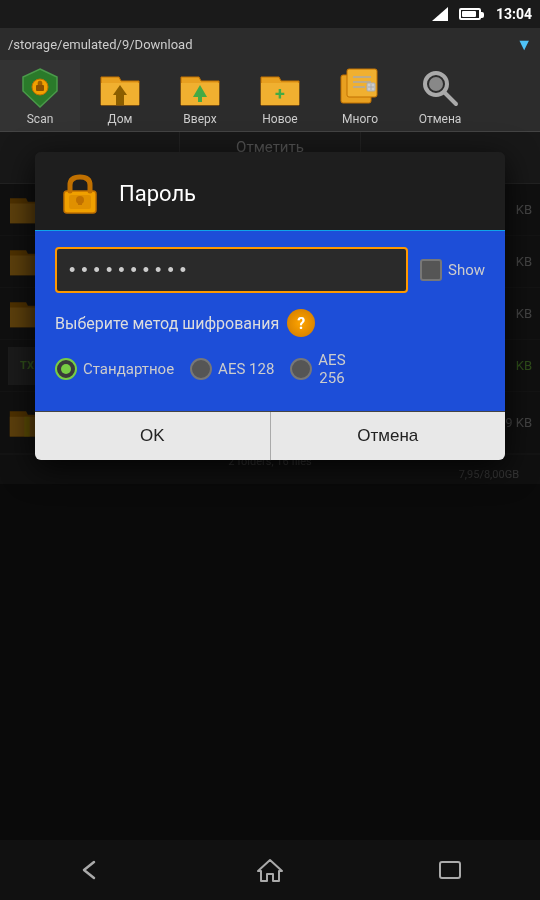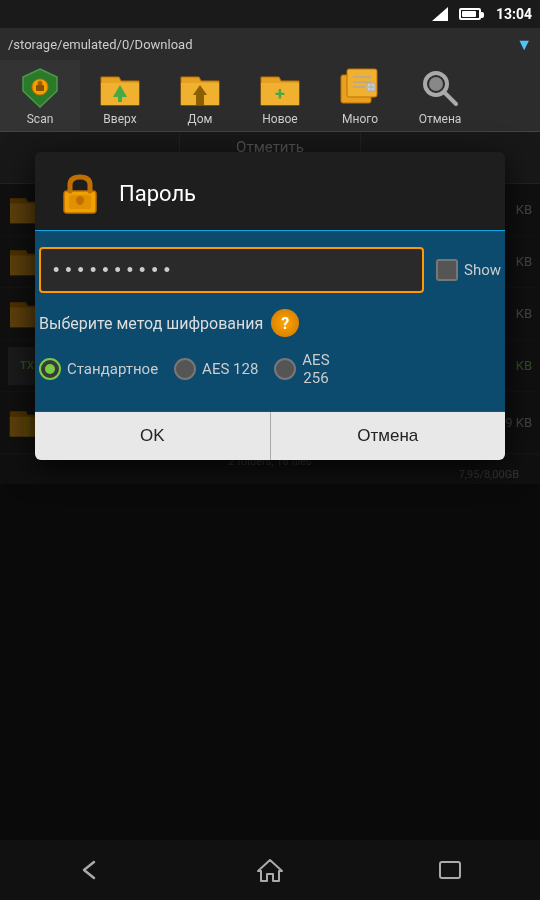--- a/index.html
+++ b/index.html
@@ -249,22 +249,22 @@
       gap: 14px;
       border-bottom: 1px solid #0ea5e9;
     }
     .dialog-title {
       color: #ffffff;
       font-size: 22px;
       font-weight: normal;
     }
 
     .dialog-body {
-      background: #0c4a6e;
-      padding: 16px 4px;
+      background: #1d4ed8;
+      padding: 16px 20px;
     }
 
     .password-row {
       display: flex;
       align-items: center;
       gap: 12px;
       margin-bottom: 16px;
     }
 
     .password-input {
@@ -407,21 +407,21 @@
     </svg>
 
     <div class="battery-icon">
       <div class="battery-fill"></div>
     </div>
     <span class="status-time">13:04</span>
   </div>
 </div>
 
 <div class="path-bar">
-  <span class="path-text">/storage/emulated/0/Download</span>
+  <span class="path-text">/storage/emulated/9/Download</span>
   <span class="path-dropdown">▼</span>
 </div>
 
 <div class="toolbar">
 
   <div class="toolbar-item">
     <div class="toolbar-icon">
       <svg width="42" height="42" viewBox="0 0 42 42">
         <polygon points="21,2 38,10 38,24 21,40 4,24 4,10" fill="#2a7a2a" stroke="#4a9a4a" stroke-width="1.5"></polygon>
         <circle cx="21" cy="20" r="8" fill="#f0a000" stroke="#c07000" stroke-width="1"></circle>
@@ -430,37 +430,37 @@
       </svg>
     </div>
     <span class="toolbar-label">Scan</span>
   </div>
 
   <div class="toolbar-item">
     <div class="toolbar-icon">
       <svg width="42" height="38" viewBox="0 0 42 38">
         <path d="M2,12 L2,36 L40,36 L40,12 L22,12 L20,8 L2,8 Z" fill="#e8a020" stroke="#c07000" stroke-width="1"></path>
         <path d="M2,14 L40,14 L40,36 L2,36 Z" fill="#f0b030"></path>
-        <polygon points="21,16 14,28 28,28" fill="#44aa44"></polygon>
-        <rect x="19" y="27" width="4" height="6" fill="#44aa44"></rect>
-      </svg>
-    </div>
-    <span class="toolbar-label">Вверх</span>
+        <polygon points="21,16 14,26 28,26" fill="#8b5e00"></polygon>
+        <rect x="17" y="26" width="8" height="10" fill="#8b5e00"></rect>
+      </svg>
+    </div>
+    <span class="toolbar-label">Дом</span>
   </div>
 
   <div class="toolbar-item">
     <div class="toolbar-icon">
       <svg width="42" height="38" viewBox="0 0 42 38">
         <path d="M2,12 L2,36 L40,36 L40,12 L22,12 L20,8 L2,8 Z" fill="#e8a020" stroke="#c07000" stroke-width="1"></path>
         <path d="M2,14 L40,14 L40,36 L2,36 Z" fill="#f0b030"></path>
-        <polygon points="21,16 14,26 28,26" fill="#8b5e00"></polygon>
-        <rect x="17" y="26" width="8" height="10" fill="#8b5e00"></rect>
-      </svg>
-    </div>
-    <span class="toolbar-label">Дом</span>
+        <polygon points="21,16 14,28 28,28" fill="#44aa44"></polygon>
+        <rect x="19" y="27" width="4" height="6" fill="#44aa44"></rect>
+      </svg>
+    </div>
+    <span class="toolbar-label">Вверх</span>
   </div>
 
   <div class="toolbar-item">
     <div class="toolbar-icon">
       <svg width="42" height="38" viewBox="0 0 42 38">
         <path d="M2,12 L2,36 L40,36 L40,12 L22,12 L20,8 L2,8 Z" fill="#e8a020" stroke="#c07000" stroke-width="1"></path>
         <path d="M2,14 L40,14 L40,36 L2,36 Z" fill="#f0b030"></path>
         <text x="21" y="31" text-anchor="middle" fill="#44aa44" font-size="18" font-weight="bold">+</text>
       </svg>
     </div>

